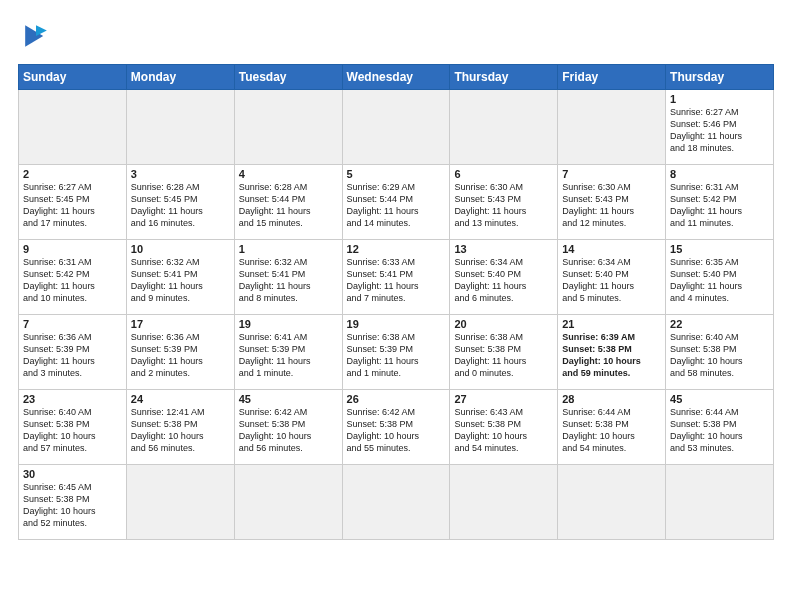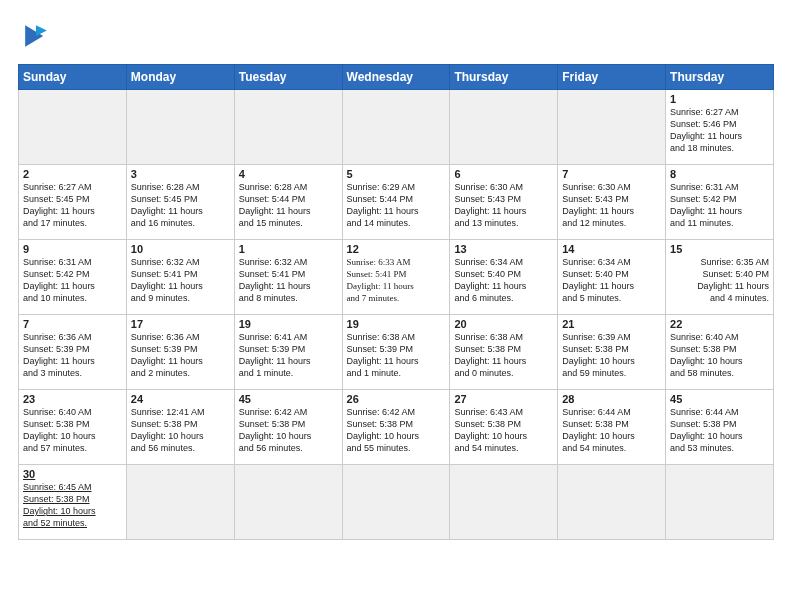--- a/index.html
+++ b/index.html
@@ -83,21 +83,20 @@
       display: block;
       margin-bottom: 1px;
     }
     .day-info {
       font-size: 9px;
       line-height: 1.35;
       color: #222;
     }
     .last-row td {
       height: 60px;
-      text-decoration: underline;
     }
   </style>
 </head>
 <body>
 
 <div class="page">
   <div class="header">
     <div class="logo">
       <svg class="logo-icon" viewBox="0 0 40 40">
 
@@ -210,42 +209,42 @@
           </td>
           <td>
             <span class="day-num">1</span>
             <div class="day-info" style="white-space: pre-line;">Sunrise: 6:32 AM
 Sunset: 5:41 PM
 Daylight: 11 hours
 and 8 minutes.</div>
           </td>
           <td>
             <span class="day-num">12</span>
-            <div class="day-info" style="white-space: pre-line; font-family: Liberation Serif, serif;">Sunrise: 6:33 AM
+            <div class="day-info" style="white-space: pre-line;">Sunrise: 6:33 AM
 Sunset: 5:41 PM
 Daylight: 11 hours
 and 7 minutes.</div>
           </td>
           <td>
             <span class="day-num">13</span>
             <div class="day-info" style="white-space: pre-line;">Sunrise: 6:34 AM
 Sunset: 5:40 PM
 Daylight: 11 hours
 and 6 minutes.</div>
           </td>
           <td>
             <span class="day-num">14</span>
             <div class="day-info" style="white-space: pre-line;">Sunrise: 6:34 AM
 Sunset: 5:40 PM
 Daylight: 11 hours
 and 5 minutes.</div>
           </td>
           <td>
             <span class="day-num">15</span>
-            <div class="day-info" style="white-space: pre-line; text-align: right;">Sunrise: 6:35 AM
+            <div class="day-info" style="white-space: pre-line;">Sunrise: 6:35 AM
 Sunset: 5:40 PM
 Daylight: 11 hours
 and 4 minutes.</div>
           </td>
         </tr>
         <tr>
           <td>
             <span class="day-num">7</span>
             <div class="day-info" style="white-space: pre-line;">Sunrise: 6:36 AM
 Sunset: 5:39 PM
@@ -275,21 +274,21 @@
           </td>
           <td>
             <span class="day-num">20</span>
             <div class="day-info" style="white-space: pre-line;">Sunrise: 6:38 AM
 Sunset: 5:38 PM
 Daylight: 11 hours
 and 0 minutes.</div>
           </td>
           <td>
             <span class="day-num">21</span>
-            <div class="day-info" style="white-space: pre-line;">Sunrise: 6:39 AM
+            <div class="day-info" style="white-space: pre-line; font-weight: bold;">Sunrise: 6:39 AM
 Sunset: 5:38 PM
 Daylight: 10 hours
 and 59 minutes.</div>
           </td>
           <td>
             <span class="day-num">22</span>
             <div class="day-info" style="white-space: pre-line;">Sunrise: 6:40 AM
 Sunset: 5:38 PM
 Daylight: 10 hours
 and 58 minutes.</div>

